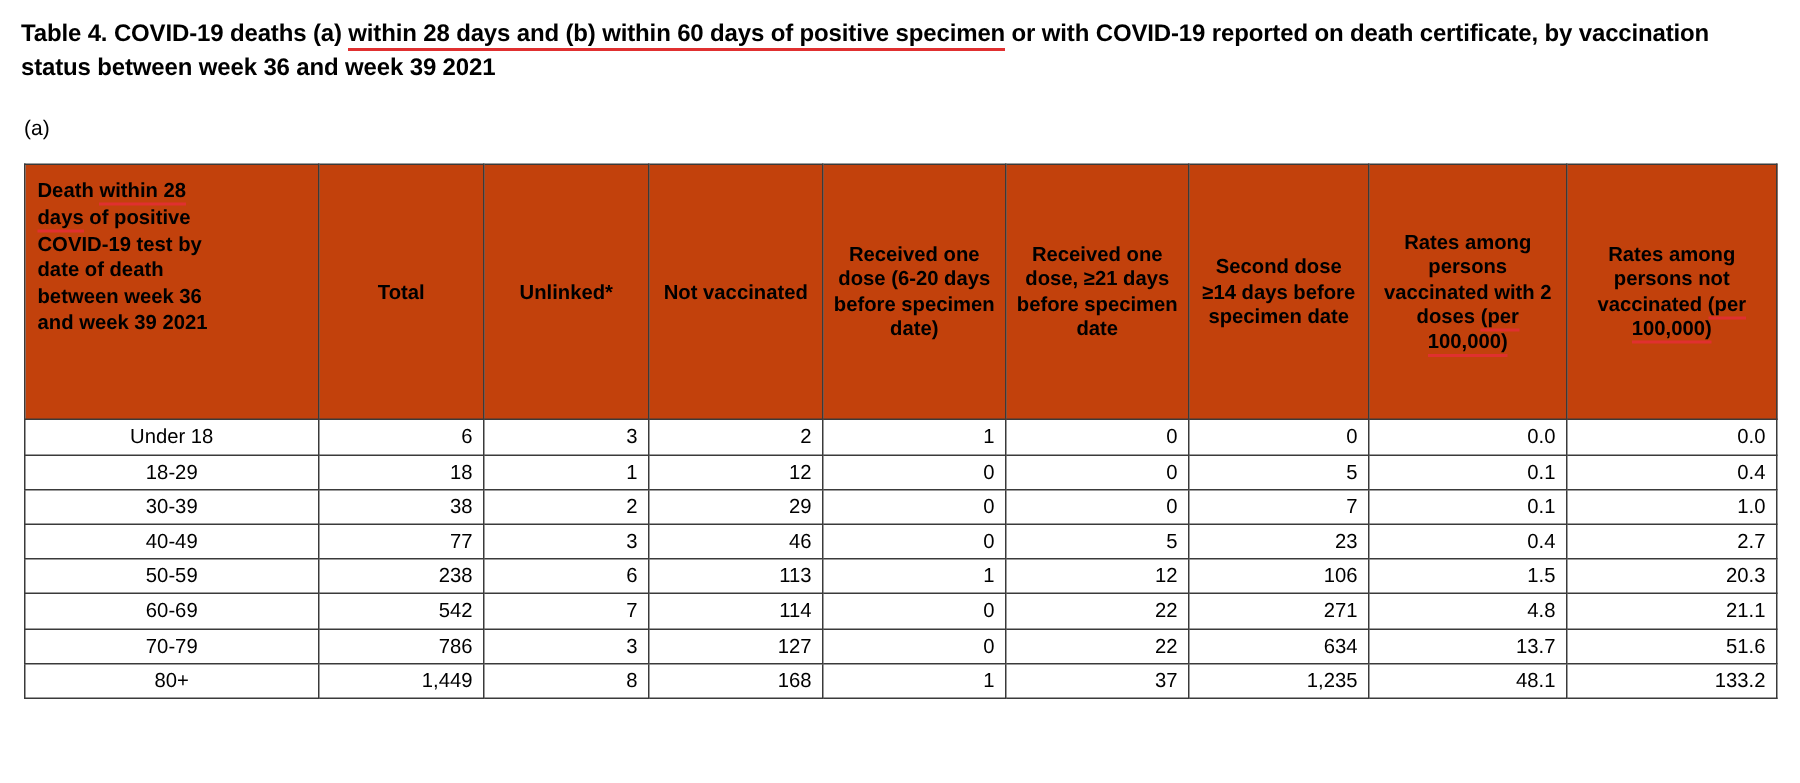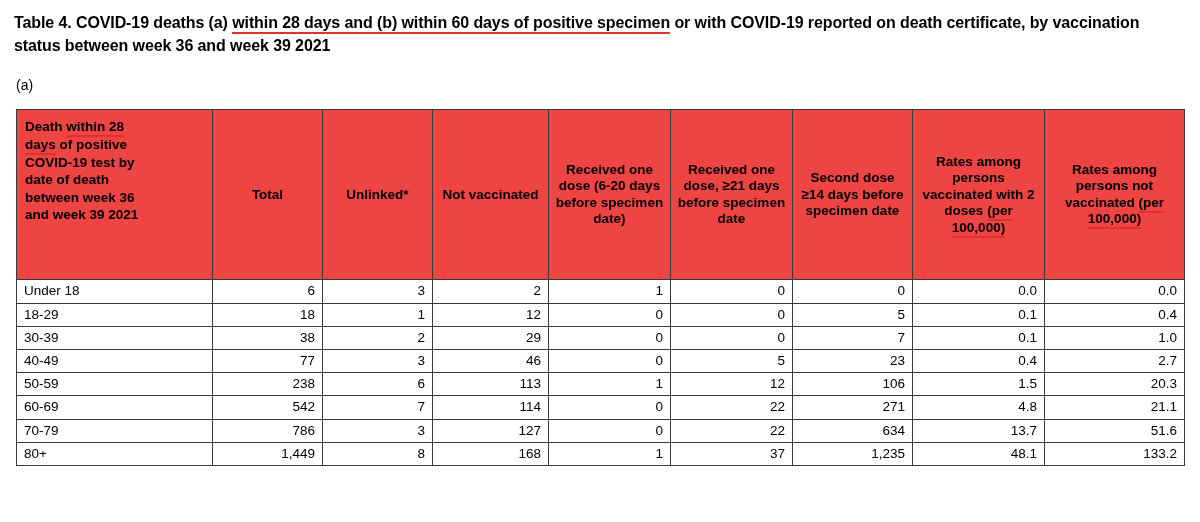--- a/index.html
+++ b/index.html
@@ -42,42 +42,42 @@
     width: 1168px;
     table-layout: fixed;
     margin-left: 2px;
   }
   table.data th, table.data td {
     border: 1px solid #3a3a3a;
     font-size: 13.5px;
     box-sizing: border-box;
   }
   thead th {
-    background: #ef4444;
+    background: #c2410c;
     font-weight: bold;
     text-align: center;
     vertical-align: middle;
     padding: 6px 6px;
     line-height: 1.22;
     height: 170px;
   }
   thead th.first-col {
     text-align: left;
     vertical-align: top;
     padding: 8px 8px;
     line-height: 1.3;
   }
   tbody td {
     padding: 3px 7px;
     height: 22px;
     background: #ffffff;
     line-height: 1.2;
   }
   tbody td.lbl {
-    text-align: left;
+    text-align: center;
   }
   tbody td.num {
     text-align: right;
   }
   
   col.c0 { width: 196px; }
   col.c1 { width: 110px; }
   col.c2 { width: 110px; }
   col.c3 { width: 116px; }
   col.c4 { width: 122px; }

